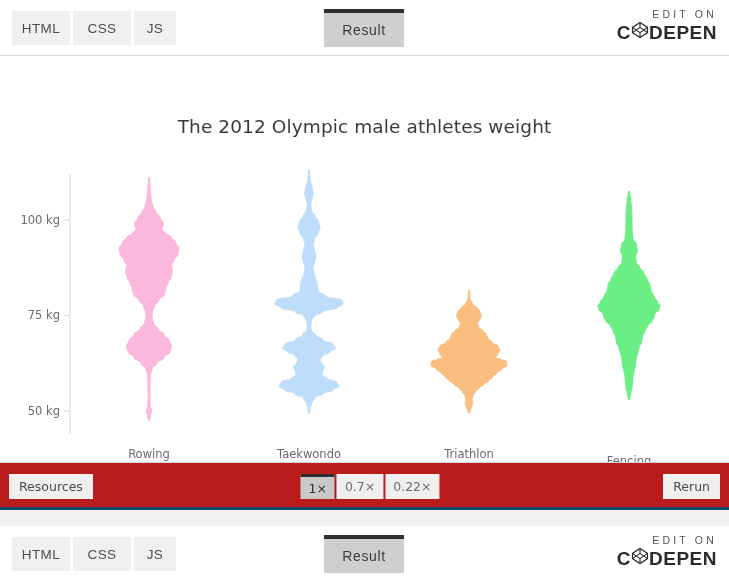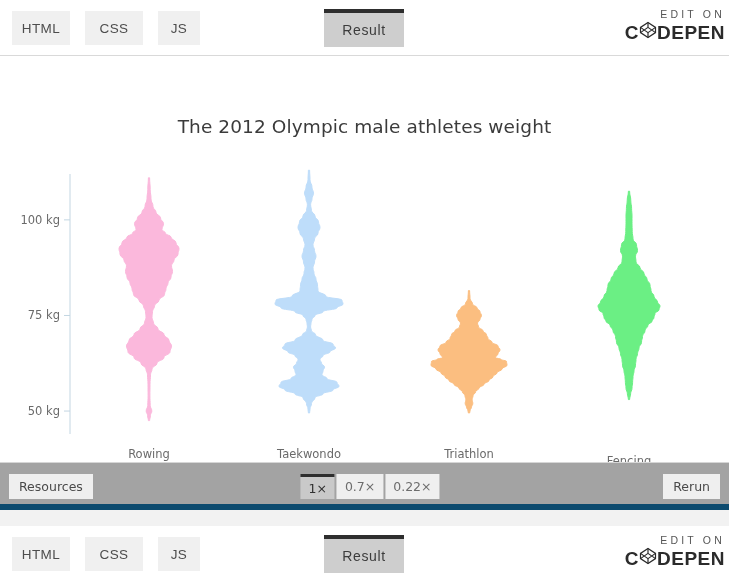--- a/index.html
+++ b/index.html
@@ -11,21 +11,21 @@
   }
 
   
   .cp-bar {
     position: relative;
     width: 729px; height: 56px;
     background: #ffffff;
     border-bottom: 1px solid #d9d9d9;
     box-shadow: 0 2px 3px -1px rgba(0,0,0,.14);
   }
-  .cp-tabs { position: absolute; left: 12px; top: 11px; display: flex; gap: 15px; }
+  .cp-tabs { position: absolute; left: 12px; top: 11px; display: flex; gap: 3px; }
   .cp-tab {
     background: #f0f0f0;
     color: #4d4d4d;
     font-size: 13.5px;
     letter-spacing: .4px;
     width: 58px; height: 34px;
     display: flex; align-items: center; justify-content: center;
     border: none; cursor: pointer;
   }
   .cp-tab.js-tab { width: 42px; }
@@ -34,21 +34,21 @@
     background: #cecece;
     color: #3c3c3c;
     font-size: 14px;
     letter-spacing: .6px;
     width: 80px; height: 38px;
     display: flex; align-items: center; justify-content: center;
     border: none; border-top: 4px solid #2e2e2e;
     cursor: pointer;
   }
   .cp-brand {
-    position: absolute; right: 4px; top: 8px;
+    position: absolute; right: 12px; top: 8px;
     text-align: right; color: #2b2b2b; user-select: none;
   }
   .cp-brand-edit {
     font-size: 10.5px; letter-spacing: 3.2px; color: #555;
     display: block; line-height: 13px;
   }
   .cp-brand-name {
     font-size: 19px; font-weight: bold; letter-spacing: .5px;
     display: flex; align-items: center; justify-content: flex-end;
     line-height: 22px;
@@ -79,23 +79,23 @@
   .y-label {
     position: absolute; font-size: 11.5px; color: #6a6a6a;
     text-align: right; transform: translateY(-50%);
     font-family: "DejaVu Sans", sans-serif;
   }
 
   
   .cp-foot {
     position: relative;
     width: 729px; height: 48px;
-    background: #a3a3a3;
+    background: #b91c1c;
     border-top: 1px solid #d6d6d6;
-    border-bottom: 6px solid #0c4a6e;
+    border-bottom: 3px solid #0c4a6e;
   }
   .foot-btn {
     position: absolute;
     background: #efefef; color: #4a4a4a;
     font-size: 12.5px;
     border: none; cursor: pointer;
     height: 25px; padding: 0 10px;
     display: flex; align-items: center; justify-content: center;
     font-family: "DejaVu Sans", sans-serif;
   }

